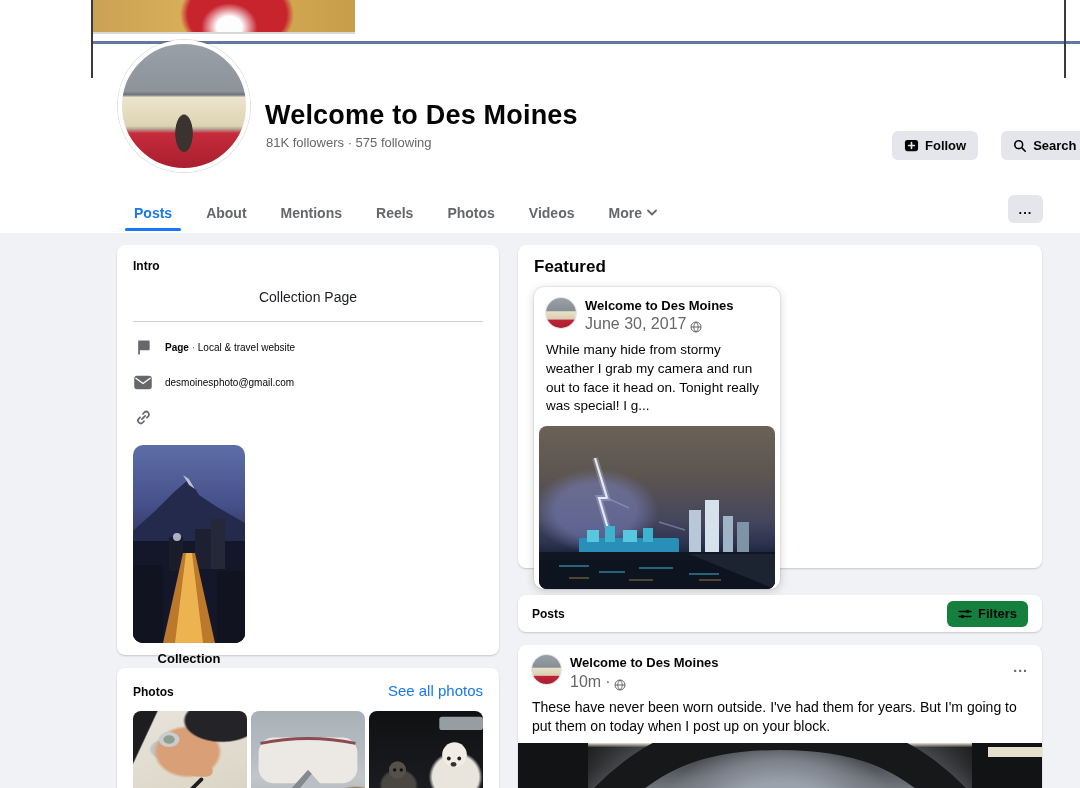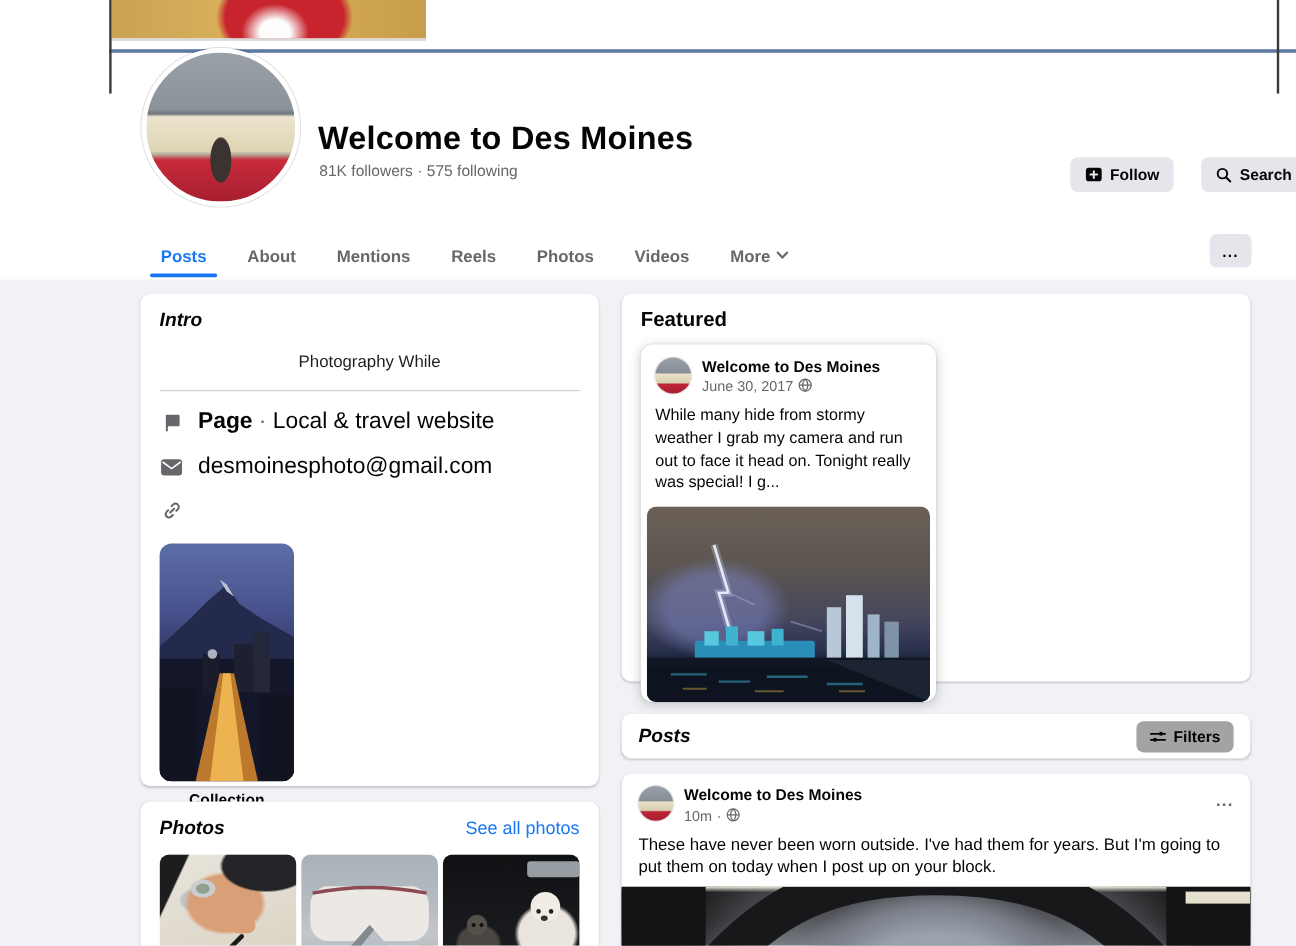--- a/index.html
+++ b/index.html
@@ -42,24 +42,24 @@
     border-radius:2px; background:#1877f2; }
   .tabs-overflow { position:absolute; left:1008px; top:195px; width:35px; height:28px; background:#e4e6eb;
     border:none; border-radius:6px; font-size:13px; font-weight:700; color:#050505; letter-spacing:1px;
     display:flex; align-items:center; justify-content:center; cursor:pointer; }
 
   
   .card { position:absolute; background:#fff; border-radius:8px; box-shadow:0 1px 2px rgba(0,0,0,.18); }
 
   
   .intro-card { left:117px; top:245px; width:382px; height:410px; padding:14px 16px; }
-  .card-h2 { font-size:16px; font-weight:700; color:#050505;font-style:italic; }
+  .card-h2 { font-size:12px; font-weight:700; color:#050505; }
   .intro-tagline { text-align:center; font-size:14px; color:#1c1e21; margin-top:16px; }
   .intro-divider { border:none; border-top:1px solid #ced0d4; margin:16px 0 4px; }
-  .intro-row { display:flex; align-items:center; gap:12px; margin-top:15px; font-size:19px; color:#050505; }
+  .intro-row { display:flex; align-items:center; gap:12px; margin-top:15px; font-size:10px; color:#050505; }
   .intro-row .ic { width:20px; height:20px; color:#65676b; flex:0 0 auto; display:flex; align-items:center; justify-content:center; }
   .collection-wrap { margin-top:18px; width:112px; }
   .collection-img { position:relative; width:112px; height:198px; border-radius:10px; overflow:hidden;
     background:linear-gradient(180deg, #5d6ea6 0%, #46508a 30%, #2c3258 52%, #14162a 70%, #0c0d1c 100%); }
   .collection-img svg { position:absolute; inset:0; }
   .collection-caption { text-align:center; font-size:13px; font-weight:600; color:#050505; margin-top:8px; }
 
   
   .photos-card { left:117px; top:668px; width:382px; height:220px; padding:14px 16px; }
   .photos-head { display:flex; align-items:baseline; justify-content:space-between; }
@@ -83,33 +83,33 @@
 
   
   .featured-card { left:518px; top:245px; width:524px; height:323px; padding:12px 16px; }
   .featured-title { font-size:17px; font-weight:700; color:#050505; }
   .mini-card { width:246px; margin-top:10px; background:#fff; border-radius:10px;
     box-shadow:0 0 0 1px rgba(0,0,0,.05), 0 2px 10px rgba(0,0,0,.18); }
   .mini-head { display:flex; gap:9px; padding:11px 12px 0; }
   .avatar-sm { width:30px; height:30px; border-radius:50%; flex:0 0 auto; box-shadow:0 0 0 1px rgba(0,0,0,.1);
     background:linear-gradient(180deg, #9aa0a8 0%, #888e96 42%, #e8e0c8 46%, #d8cfb2 70%, #bd2537 74%, #a81e30 100%); }
   .mini-name { font-size:13px; font-weight:700; color:#050505; line-height:1.25; }
-  .meta-line { display:flex; align-items:flex-start; gap:4px; font-size:12px; color:#65676b; margin-top:1px; }
+  .meta-line { display:flex; align-items:flex-end; gap:4px; font-size:16px; color:#65676b; margin-top:1px; }
   .mini-text { padding:8px 12px 10px; font-size:13.5px; line-height:1.38; color:#050505; }
   .featured-img { position:relative; margin:0 5px 5px; height:163px; border-radius:8px; overflow:hidden;
     background:
       radial-gradient(ellipse 90px 60px at 24% 52%, rgba(122,130,190,.55) 0 45%, rgba(0,0,0,0) 70%),
       linear-gradient(180deg, #6b6157 0%, #5c5550 30%, #45465c 58%, #2c3350 72%, #141d30 82%, #101826 100%); }
   .featured-img svg { position:absolute; inset:0; }
 
   
   .posts-bar { left:518px; top:595px; width:524px; height:37px; display:flex; align-items:center;
     justify-content:space-between; padding:0 14px; }
   .filters-btn { display:inline-flex; align-items:center; gap:6px; height:26px; padding:0 11px;
-    background:#a3a3a3; border:none; border-radius:6px; font-family:inherit; font-size:13px;
+    background:#15803d; border:none; border-radius:6px; font-family:inherit; font-size:13px;
     font-weight:700; color:#050505; cursor:pointer; }
 
   
   .post-card { left:518px; top:645px; width:524px; height:210px; }
   .post-head { display:flex; gap:9px; padding:10px 14px 0; position:relative; }
   .avatar-xs { width:29px; height:29px; border-radius:50%; flex:0 0 auto; box-shadow:0 0 0 1px rgba(0,0,0,.1);
     background:linear-gradient(180deg, #9aa0a8 0%, #888e96 42%, #e8e0c8 46%, #d8cfb2 70%, #bd2537 74%, #a81e30 100%); }
   .post-name { font-size:13px; font-weight:700; color:#050505; line-height:1.3; }
   .post-menu { position:absolute; right:14px; top:14px; border:none; background:none; color:#65676b;
     font-size:14px; font-weight:700; letter-spacing:1px; cursor:pointer; }
@@ -173,21 +173,21 @@
               <path d="M1 1.5l4 4 4-4" fill="none" stroke="#65676b" stroke-width="1.8" stroke-linecap="round"></path>
             </svg>
         </span>
       </div>
     </nav>
     <button class="tabs-overflow">...</button>
   </div>
 
   <section class="card intro-card">
     <h2 class="card-h2">Intro</h2>
-    <div class="intro-tagline">Photography While</div>
+    <div class="intro-tagline">Collection Page</div>
     <hr class="intro-divider">
     <div class="intro-row">
       <span class="ic">
         <svg width="17" height="17" viewBox="0 0 16 16" fill="#65676b">
             <path d="M3 1.5h10a.8.8 0 01.8.8v7.4a.8.8 0 01-.8.8H4.6v4h-1.6z"></path>
           </svg>
       </span>
       <span>
         <b>Page</b>
         <span style="color:#65676b;">·</span>

